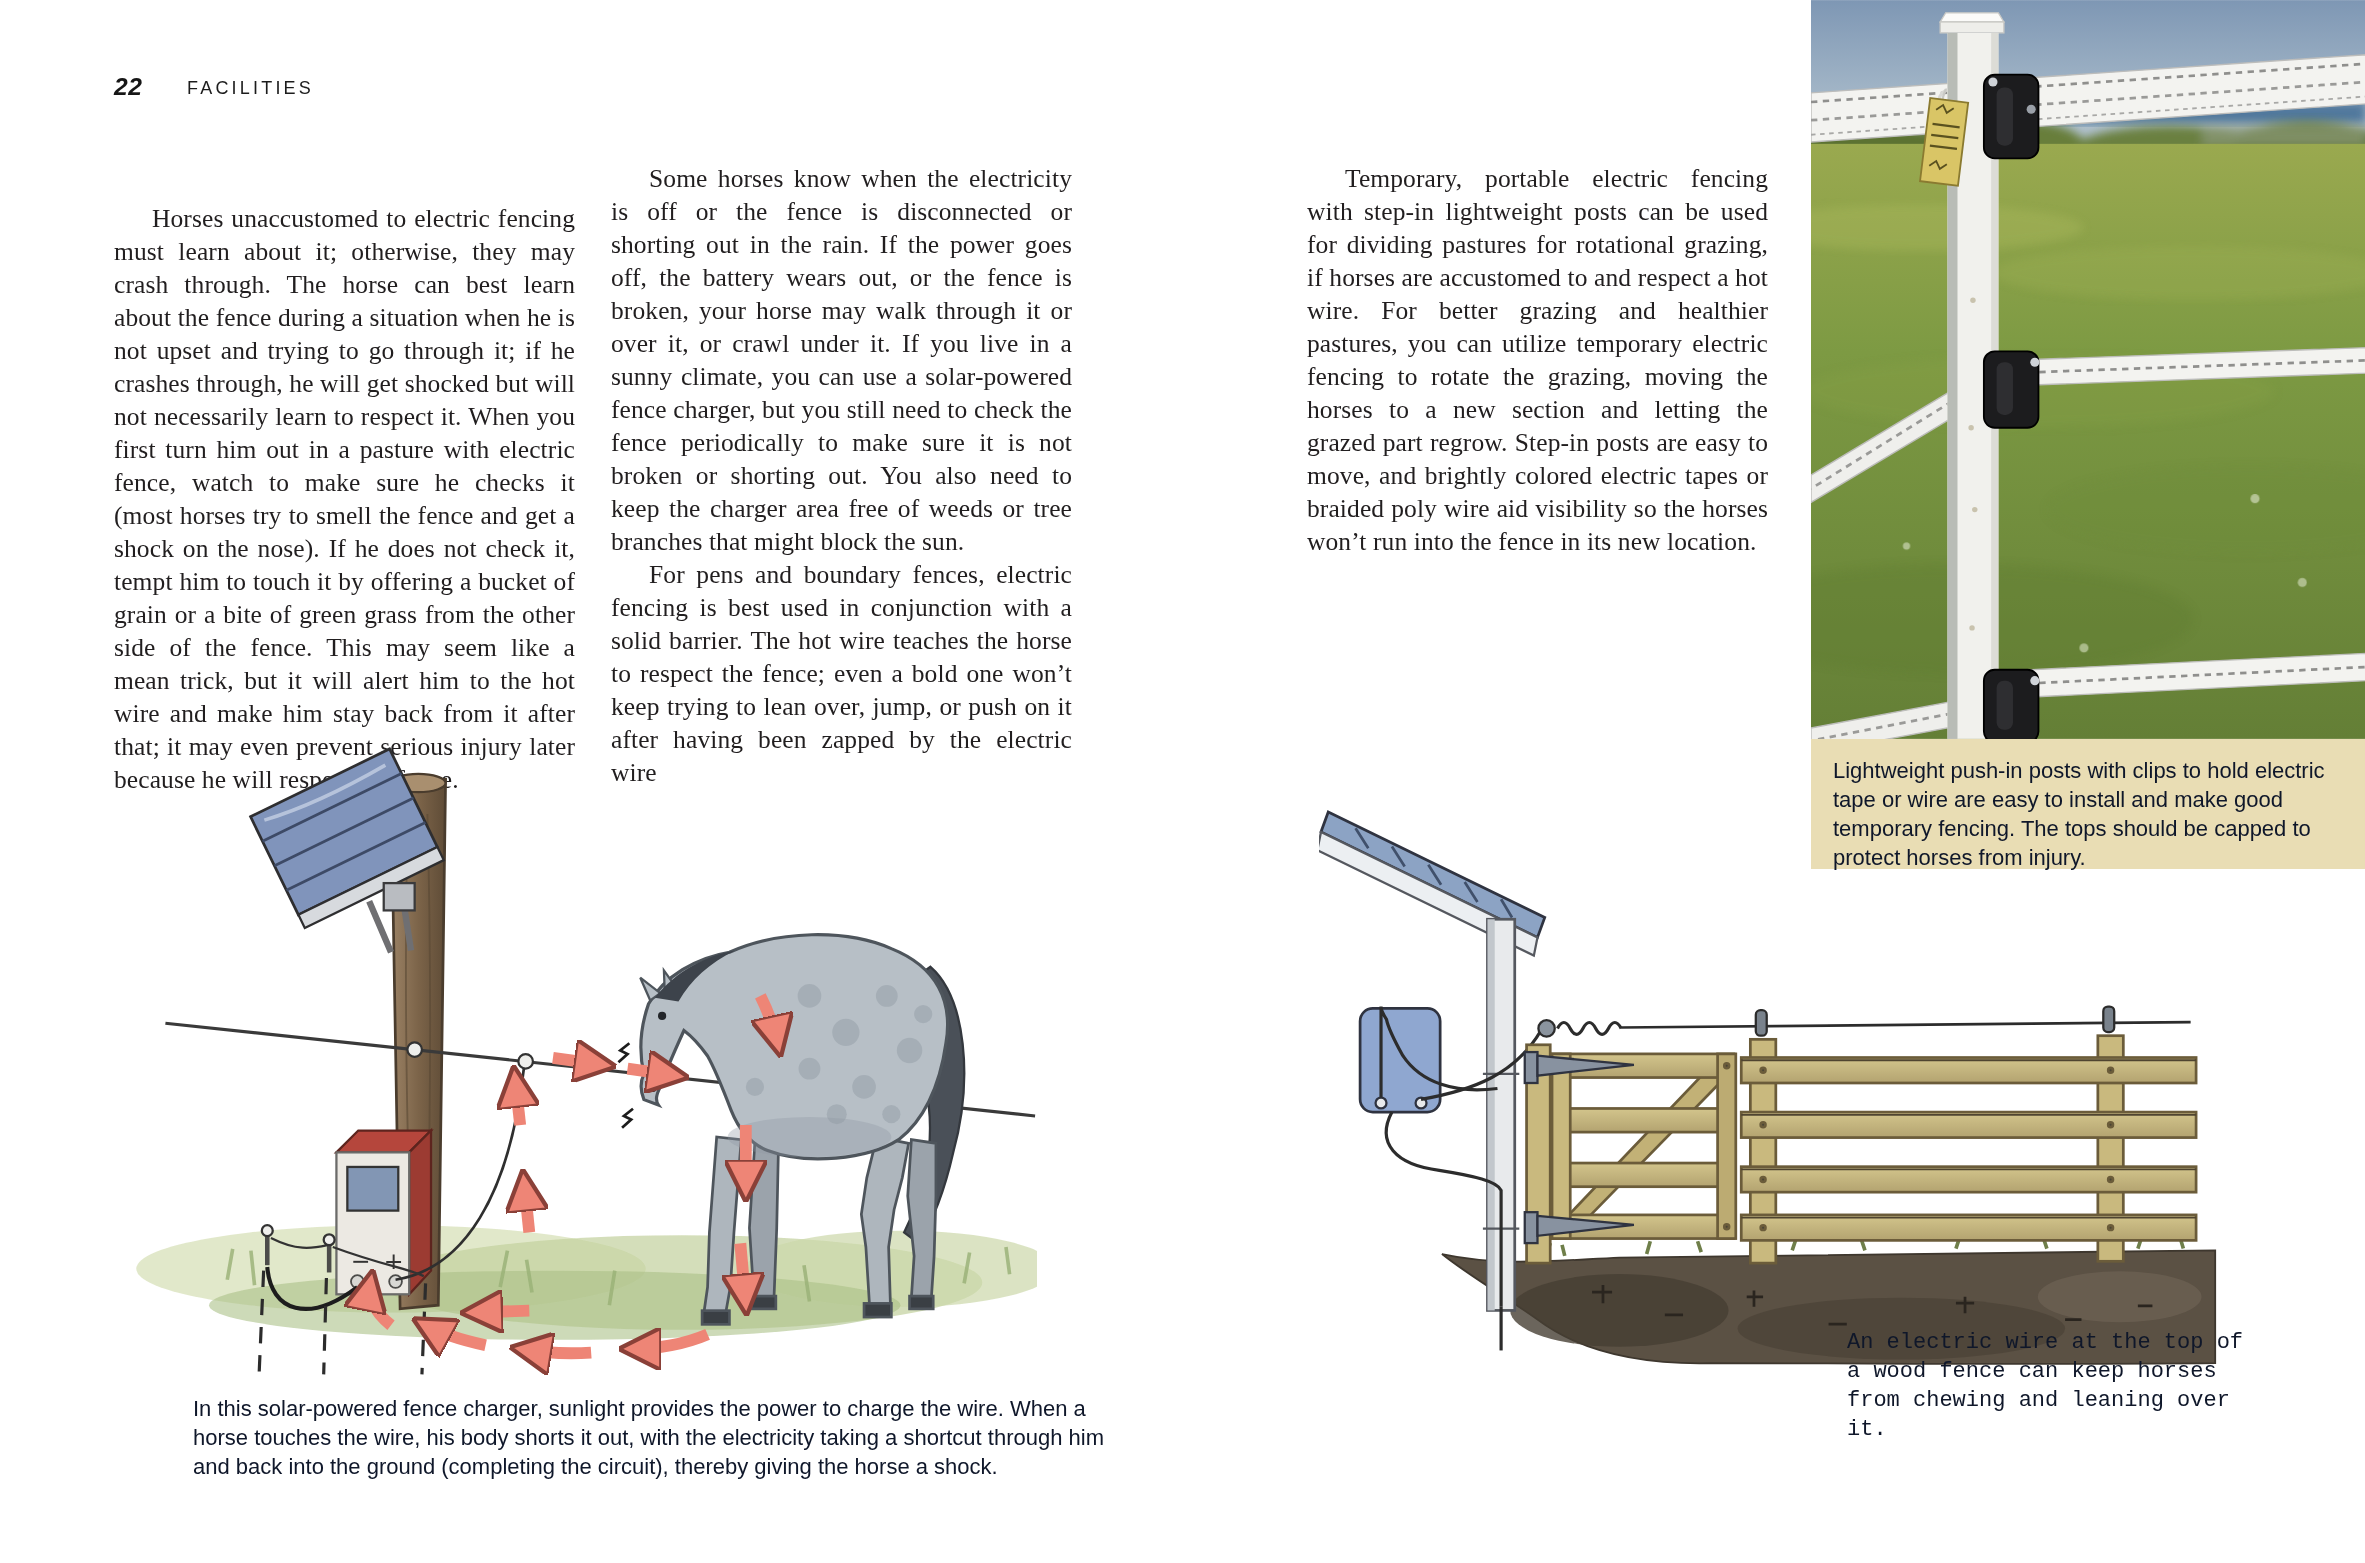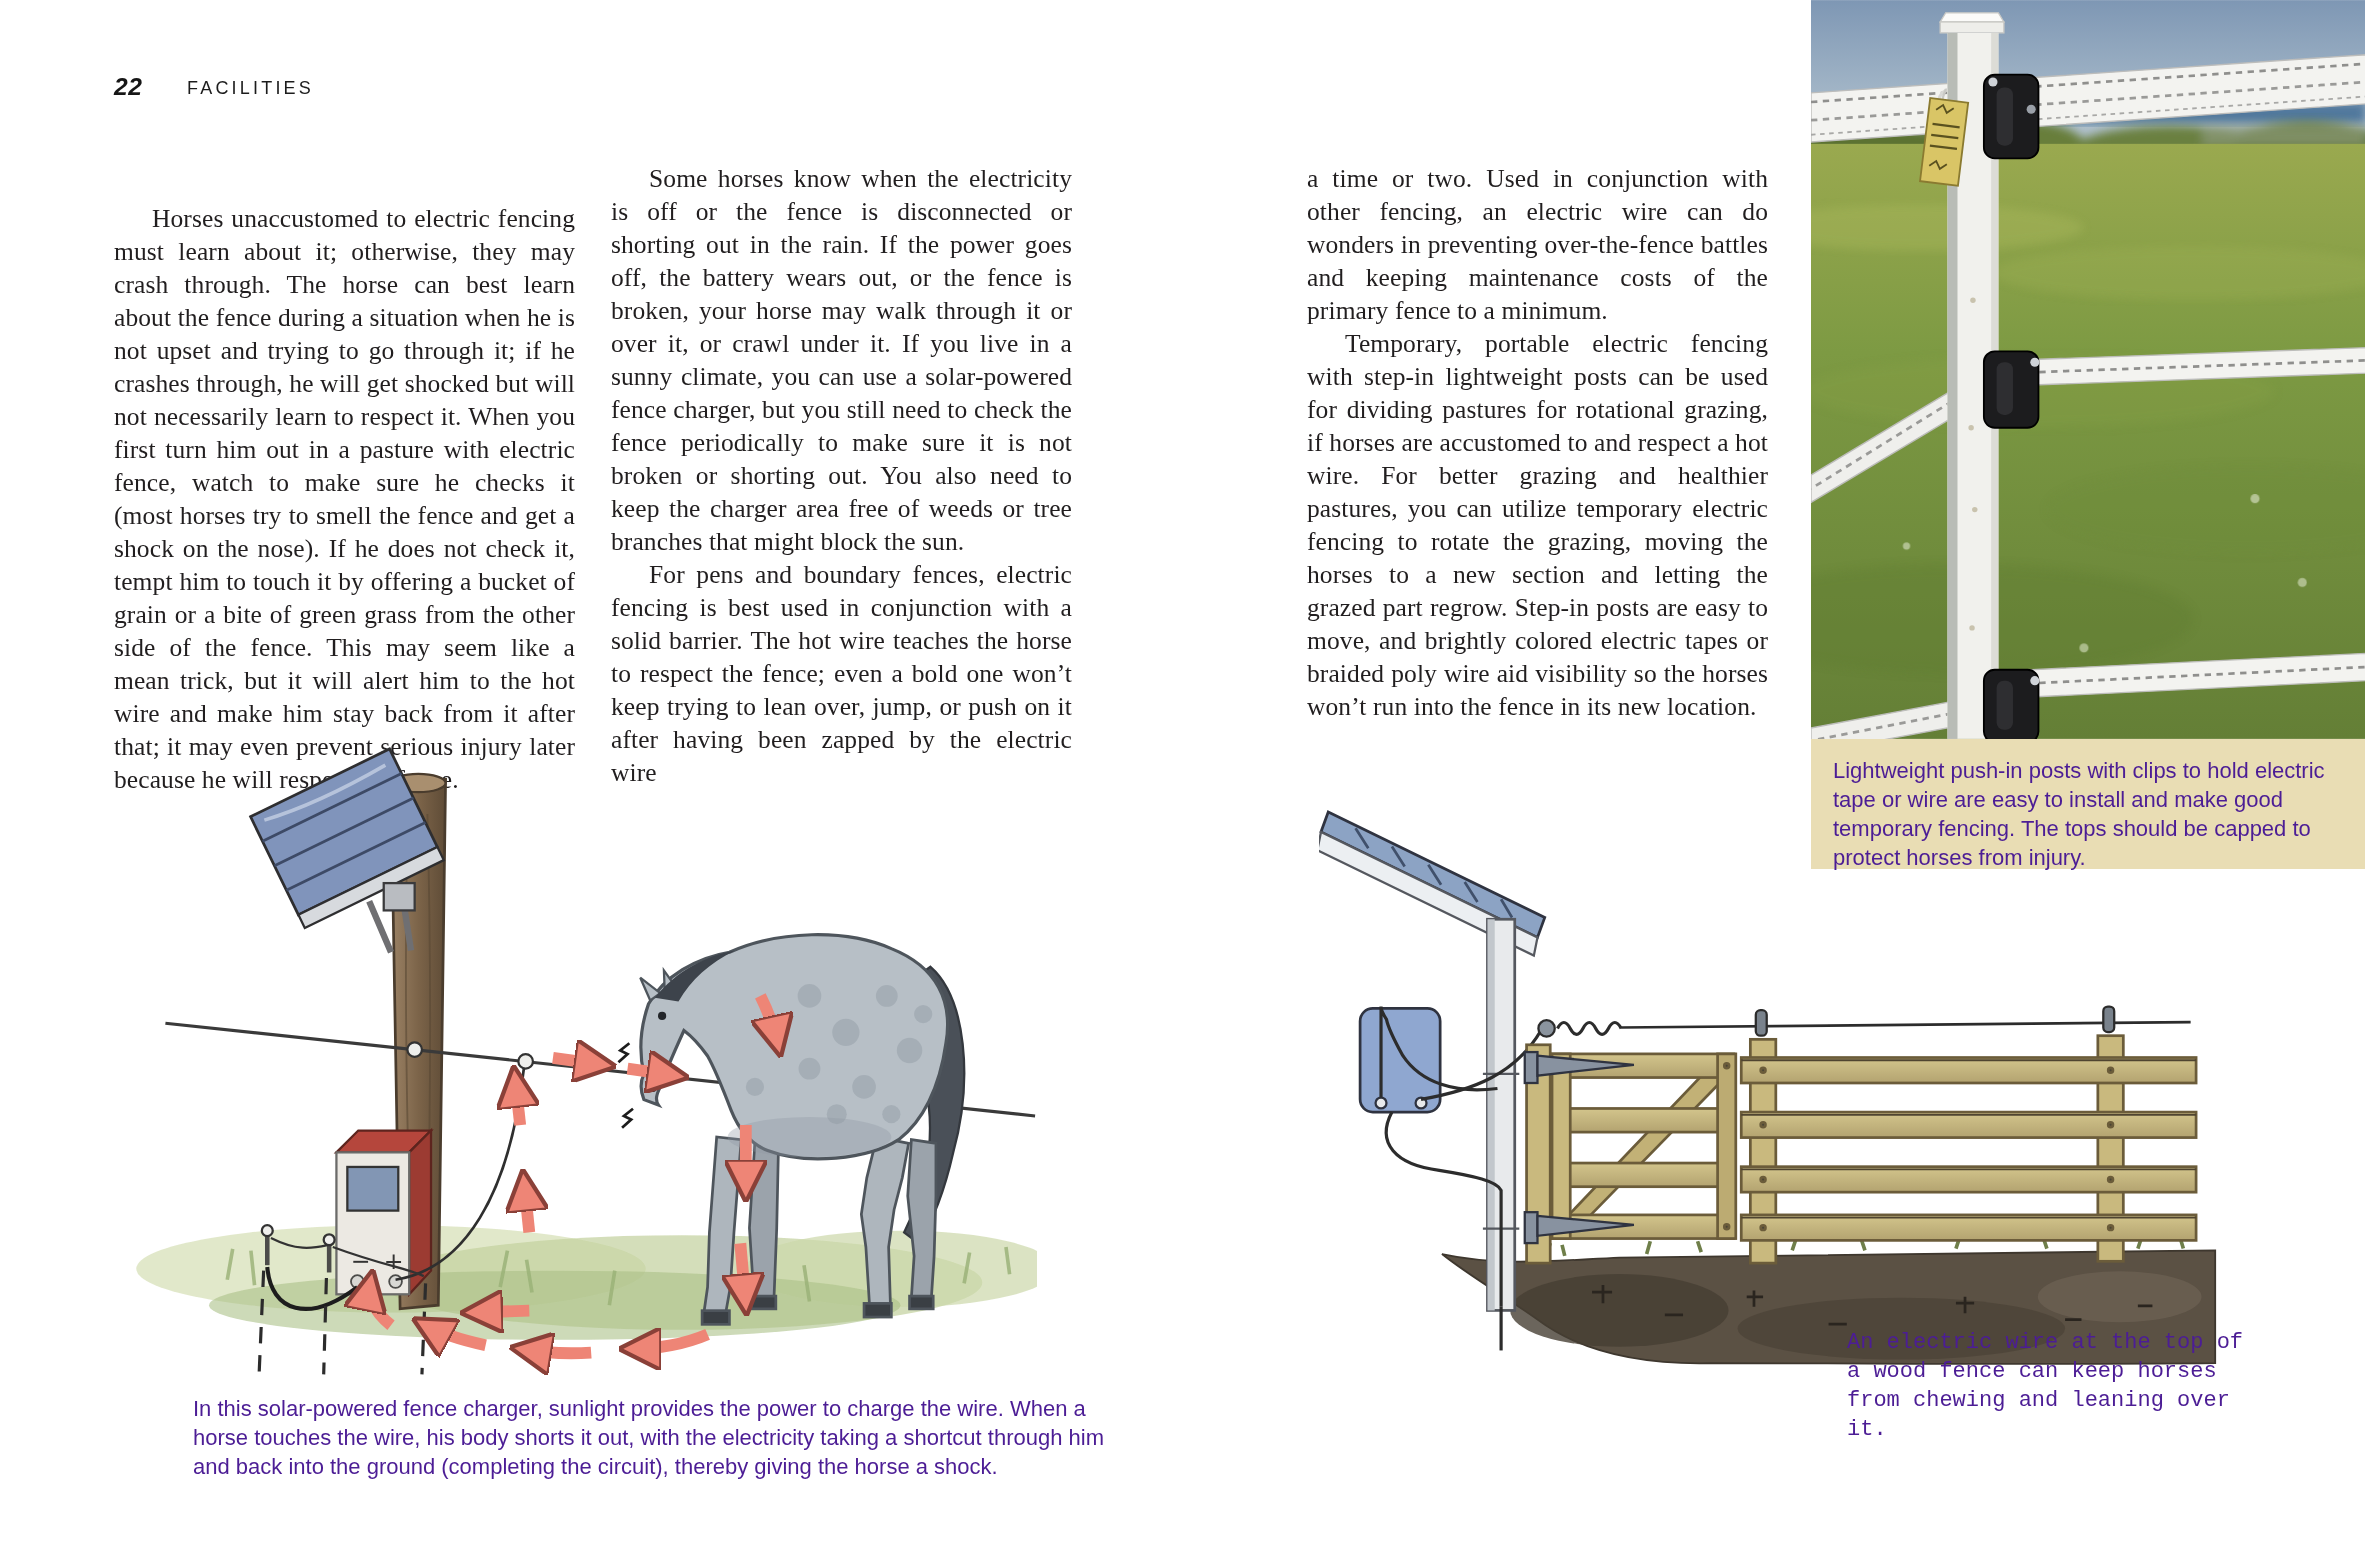--- a/index.html
+++ b/index.html
@@ -23,21 +23,21 @@
     font-size:25.5px; line-height:33px; text-align:justify;
     color:#211e1f; letter-spacing:0.1px;
   }
   .col p + p { margin-top:0; }
   .indent { text-indent:38px; }
   #col1 { left:114px;margin-top:40px; }
   #col2 { left:611px; }
   #col3 { left:1307px; }
   .cap {
     font-family:"Liberation Sans", sans-serif;
-    font-size:22px; line-height:29px; color:#4c1d95;
+    font-size:22px; line-height:29px; color:#0f172a;
   }
   #photo-caption {
     position:absolute; left:1811px; top:739px; width:555px; height:130px;
     background:#e9ddb4; padding:17.3px 24px 0 22px;
   }
   #left-caption   { position:absolute; left:147px;  top:1394px; width:928px;margin-left:46px; }
   #right-caption  { position:absolute; left:1847px; top:1328px; width:419px;font-family:Liberation Mono, monospace; }
   svg { display:block; }
   #photo   { position:absolute; left:1811px; top:0px; }
   #illo-left  { position:absolute; left:118px;  top:723px; }
@@ -50,21 +50,20 @@
 <div class="sectiontitle">FACILITIES</div>
 
 <div class="col" id="col1">
   <p class="indent">Horses unaccustomed to electric fencing must learn about it; otherwise, they may crash through. The horse can best learn about the fence during a situation when he is not upset and trying to go through it; if he crashes through, he will get shocked but will not necessarily learn to respect it. When you first turn him out in a pasture with electric fence, watch to make sure he checks it (most horses try to smell the fence and get a shock on the nose). If he does not check it, tempt him to touch it by offering a bucket of grain or a bite of green grass from the other side of the fence. This may seem like a mean trick, but it will alert him to the hot wire and make him stay back from it after that; it may even prevent serious injury later because he will respect the fence.</p>
 </div>
 <div class="col" id="col2">
   <p class="indent">Some horses know when the electricity is off or the fence is disconnected or shorting out in the rain. If the power goes off, the battery wears out, or the fence is broken, your horse may walk through it or over it, or crawl under it. If you live in a sunny climate, you can use a solar-powered fence charger, but you still need to check the fence periodically to make sure it is not broken or shorting out. You also need to keep the charger area free of weeds or tree branches that might block the sun.</p>
   <p class="indent">For pens and boundary fences, electric fencing is best used in conjunction with a solid barrier. The hot wire teaches the horse to respect the fence; even a bold one won’t keep trying to lean over, jump, or push on it after having been zapped by the electric wire</p>
 </div>
 <div class="col" id="col3">
-  <p>a time or two. Used in conjunction with other fencing, an electric wire can do wonders in preventing over-the-fence battles and keeping maintenance costs of the primary fence to a minimum.</p>
   <p class="indent">Temporary, portable electric fencing with step-in lightweight posts can be used for dividing pastures for rotational grazing, if horses are accustomed to and respect a hot wire. For better grazing and healthier pastures, you can utilize temporary electric fencing to rotate the grazing, moving the horses to a new section and letting the grazed part regrow. Step-in posts are easy to move, and brightly colored electric tapes or braided poly wire aid visibility so the horses won’t run into the fence in its new location.</p>
 </div>
 
 <svg id="photo" width="555" height="739" viewBox="0 0 610 812">
   <defs>
     <linearGradient id="sky" x1="0" y1="0" x2="0" y2="1">
       <stop offset="0" stop-color="#7e97b4"></stop>
         <stop offset="1" stop-color="#b6c6d1"></stop>
     </linearGradient>
     <linearGradient id="field" x1="0" y1="0" x2="0" y2="1">

